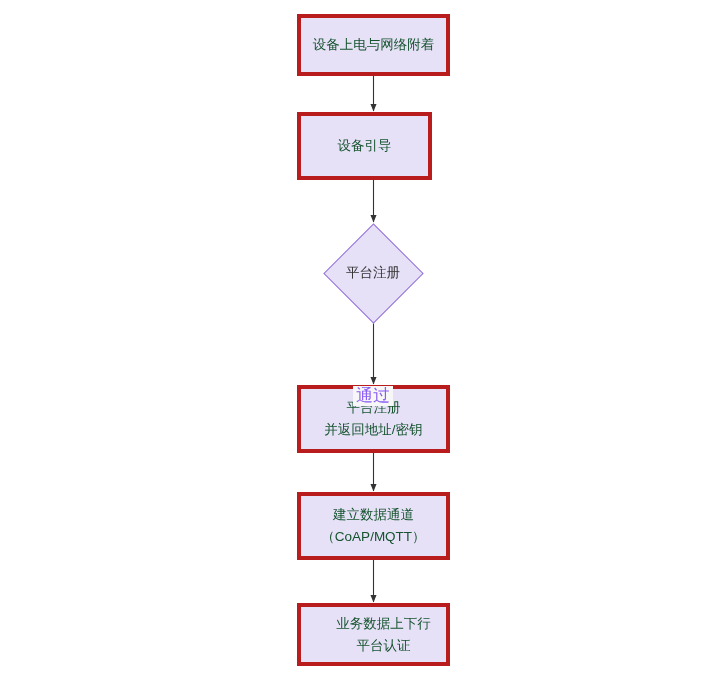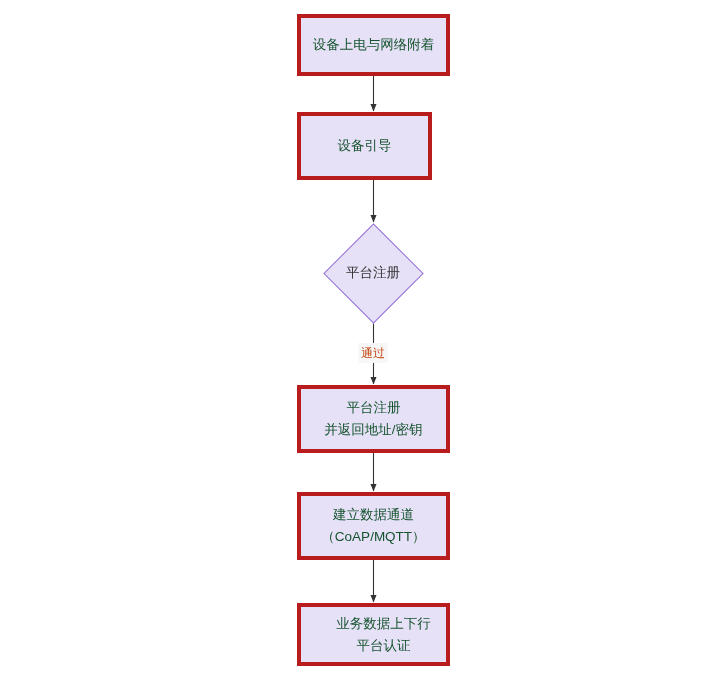--- a/index.html
+++ b/index.html
@@ -90,26 +90,27 @@
     line-height: 20px;
     text-align: center;
     white-space: nowrap;
   }
 
   
   .edge-label {
     position: absolute;
     z-index: 3;
     background: #f7f7f7;
-    color: #c2410c;
-    font-size: 12px;
+    color: #8b5cf6;
+    font-size: 17px;
     line-height: 18px;
     padding: 1px 3px;
     white-space: nowrap;
     transform: translateX(-50%);
+    margin-top: 43px;
   }
 </style>
 </head>
 <body>
 
 <div id="flow-canvas">
 
   <svg id="edge-layer" viewBox="0 0 726 700" width="726" height="700" xmlns="http://www.w3.org/2000/svg">
     <defs>
       <marker id="arrowhead" markerWidth="9" markerHeight="9" refX="7.4" refY="3.2" orient="auto" markerUnits="userSpaceOnUse">

